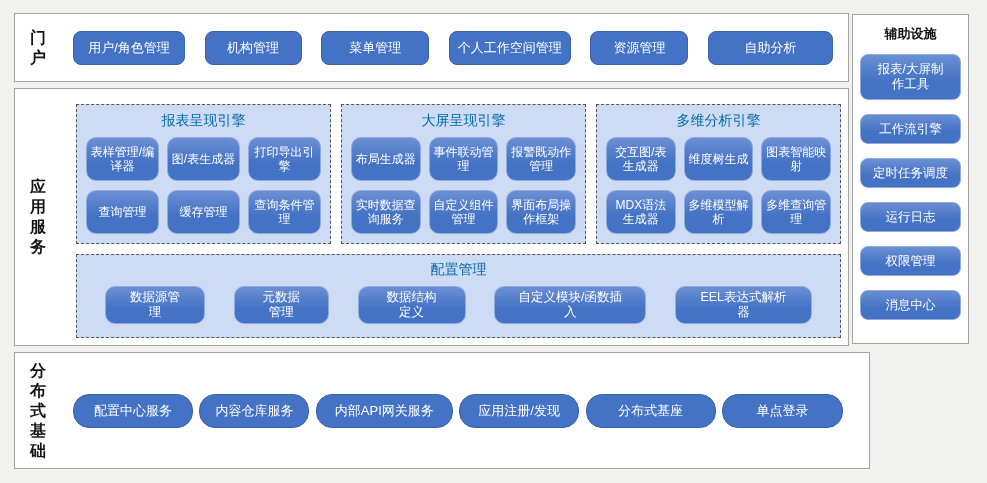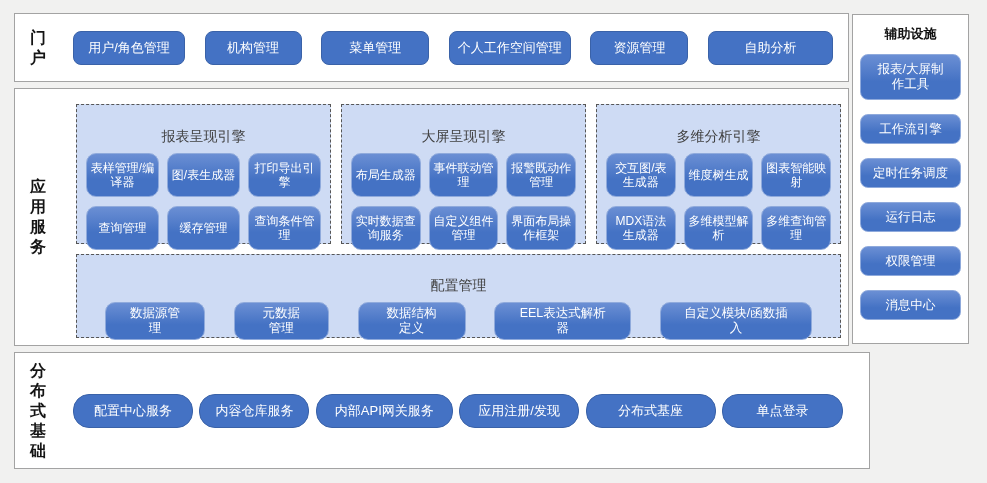--- a/index.html
+++ b/index.html
@@ -38,21 +38,21 @@
     display:flex; align-items:center; justify-content:space-between;
   }
   .hrow .btn { height:34px; font-size:13px; }
 
   
   .panels { position:absolute; left:61px; top:15px; display:flex; gap:10px; }
   .panel {
     background:#cedbf4; border:1px dashed #565656; box-sizing:border-box;
     height:140px; padding:5px 9px 8px;
   }
-  .panel-title { text-align:center; font-size:14px; color:#404040; margin:18px 0 7px; }
+  .panel-title { text-align:center; font-size:14px; color:#0369a1; margin:2px 0 7px; }
   .panel-grid { display:grid; grid-template-columns:repeat(3,1fr); gap:9px 8px; }
   .panel .btn, .config-row .btn {
     border:1px solid #8faadc; border-radius:10px;
     background:linear-gradient(180deg,#6b8fd4 0%,#4472c4 60%);
   }
   .panel .btn { height:44px; font-size:12px; padding:2px 3px; }
 
   
   #config-panel {
     position:absolute; left:61px; top:165px; width:765px; height:84px;
@@ -133,22 +133,22 @@
       </div>
     </div>
   </div>
 
   <div id="config-panel">
     <div class="panel-title">配置管理</div>
     <div class="config-row">
       <div class="btn" style="width:100px">数据源管理</div>
       <div class="btn" style="width:95px">元数据管理</div>
       <div class="btn" style="width:108px">数据结构定义</div>
+      <div class="btn" style="width:152px">自定义模块/函数插入</div>
       <div class="btn" style="width:137px">EEL表达式解析器</div>
-      <div class="btn" style="width:152px">自定义模块/函数插入</div>
     </div>
   </div>
 </div>
 
 <div class="box" id="dist-box">
   <div class="vlabel">分布式基础</div>
   <div class="hrow">
     <div class="btn btn-lg" style="width:120px">配置中心服务</div>
     <div class="btn btn-lg" style="width:110px">内容仓库服务</div>
     <div class="btn btn-lg" style="width:137px">内部API网关服务</div>

